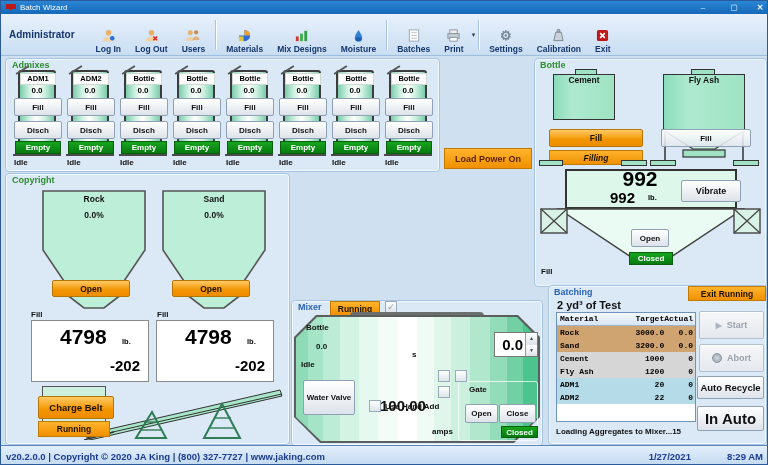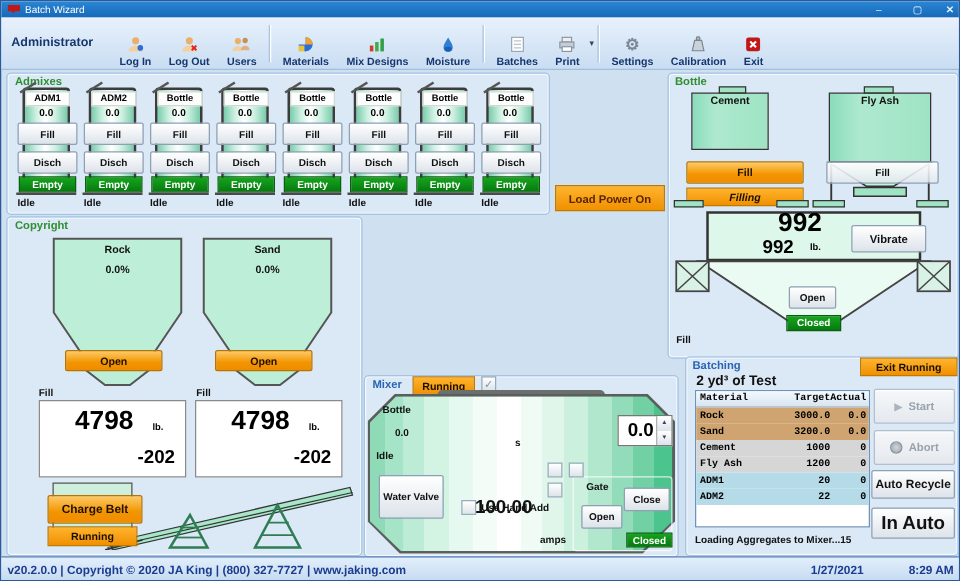--- a/index.html
+++ b/index.html
@@ -400,21 +400,21 @@
     <div style="position:absolute;left:166px;top:80px;width:78px;height:58px;border:1px solid rgba(255,255,255,.75);border-radius:3px;"></div>
     <div class="chk" style="left:146px;top:69px;"></div>
     <div class="chk" style="left:163px;top:69px;"></div>
     <div class="chk" style="left:146px;top:85px;"></div>
     <div class="lbl" style="left:177px;top:84px;">Gate</div>
     <div class="chk" style="left:77px;top:99px;"></div>
     <div class="lbl" style="left:93px;top:101px;">Use Hand Add</div>
     <div class="lbl" style="left:88px;top:96px;font-size:15px;">100.00</div>
     <div class="lbl" style="left:140px;top:126px;">amps</div>
     <div class="btn" style="left:173px;top:103px;width:31px;height:17px;">Open</div>
-    <div class="btn" style="left:207px;top:89px;width:35px;height:17px;">Close</div>
+    <div class="btn" style="left:207px;top:103px;width:35px;height:17px;">Close</div>
     <div class="gbadge" style="left:209px;top:125px;width:35px;height:10px;">Closed</div>
   </div>
 
   <div class="panel" style="left:547px;top:284px;width:217px;height:158px;">
     <span class="ptitle blue" style="left:5px;top:1px;">Batching</span>
     <div class="obadge" style="left:139px;top:0;width:76px;height:13px;">Exit Running</div>
     <div class="lbl" style="left:8px;top:13px;font-size:11px;">2 yd³ of Test</div>
     <div class="btable">
       <div class="brow bhead">
         <span class="c1">Material</span>

